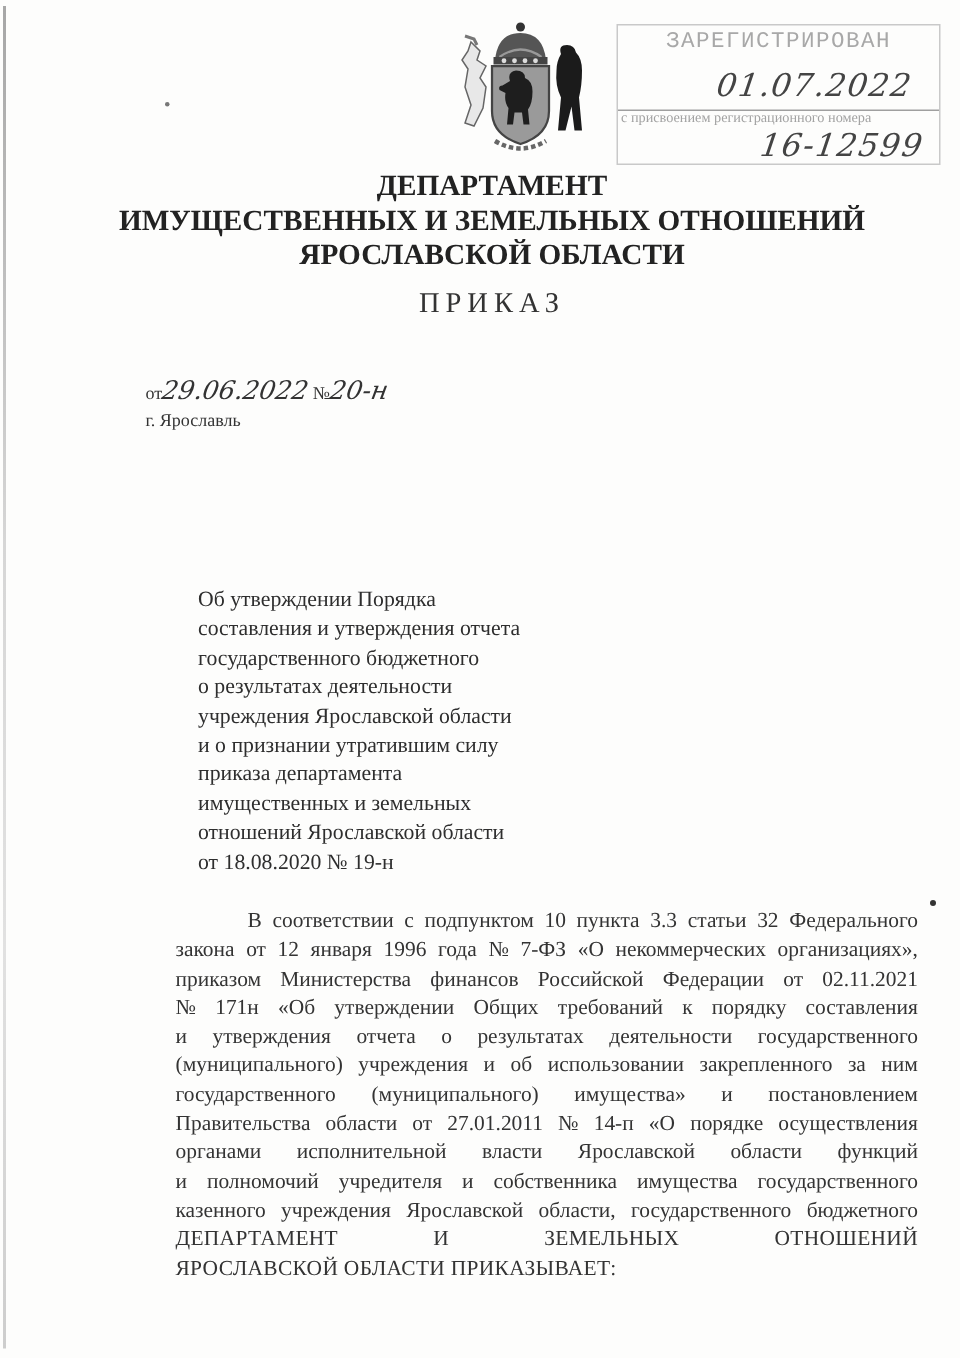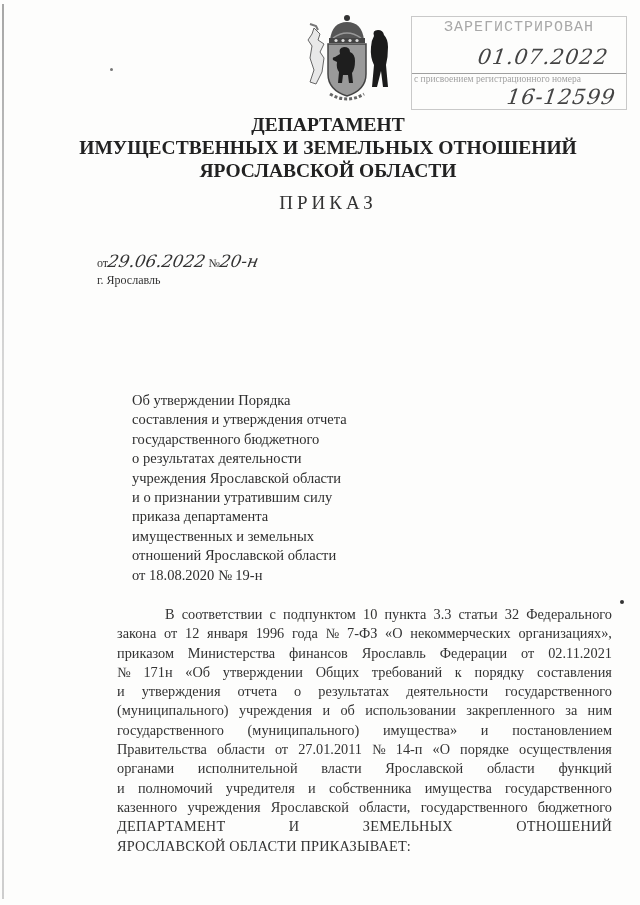--- a/index.html
+++ b/index.html
@@ -147,21 +147,21 @@
         <span>№</span>
         <span>7-ФЗ</span>
         <span>«О</span>
         <span>некоммерческих</span>
         <span>организациях»,</span>
       </div>
     <div class="ln">
         <span>приказом</span>
         <span>Министерства</span>
         <span>финансов</span>
-        <span>Ярославль</span>
+        <span>Российской</span>
         <span>Федерации</span>
         <span>от</span>
         <span>02.11.2021</span>
       </div>
     <div class="ln">
         <span>№</span>
         <span>171н</span>
         <span>«Об</span>
         <span>утверждении</span>
         <span>Общих</span>

